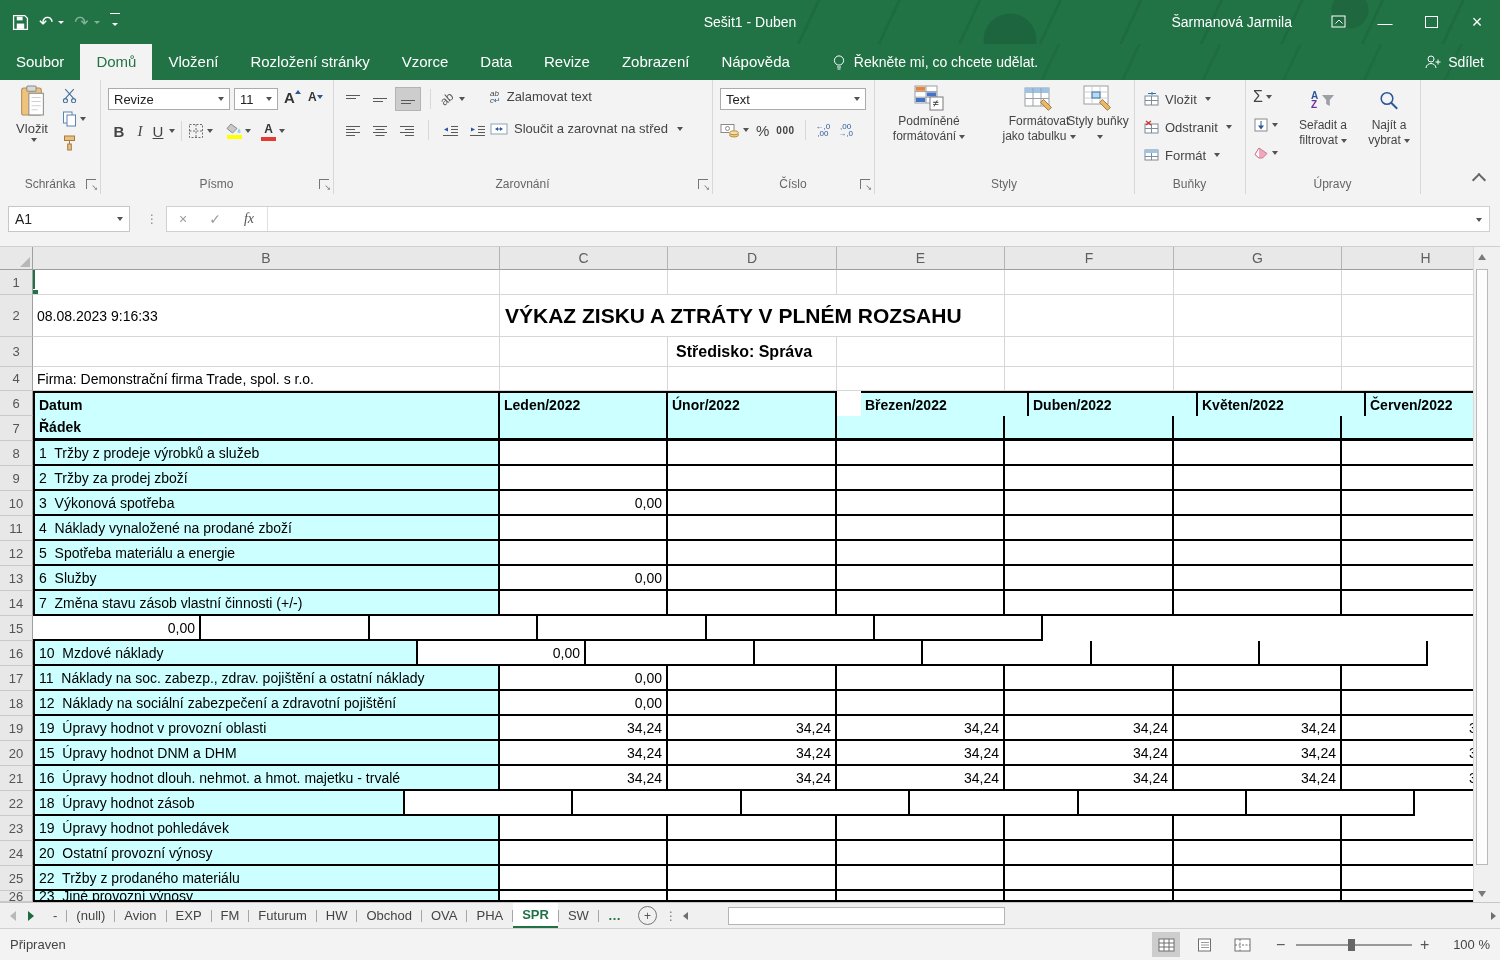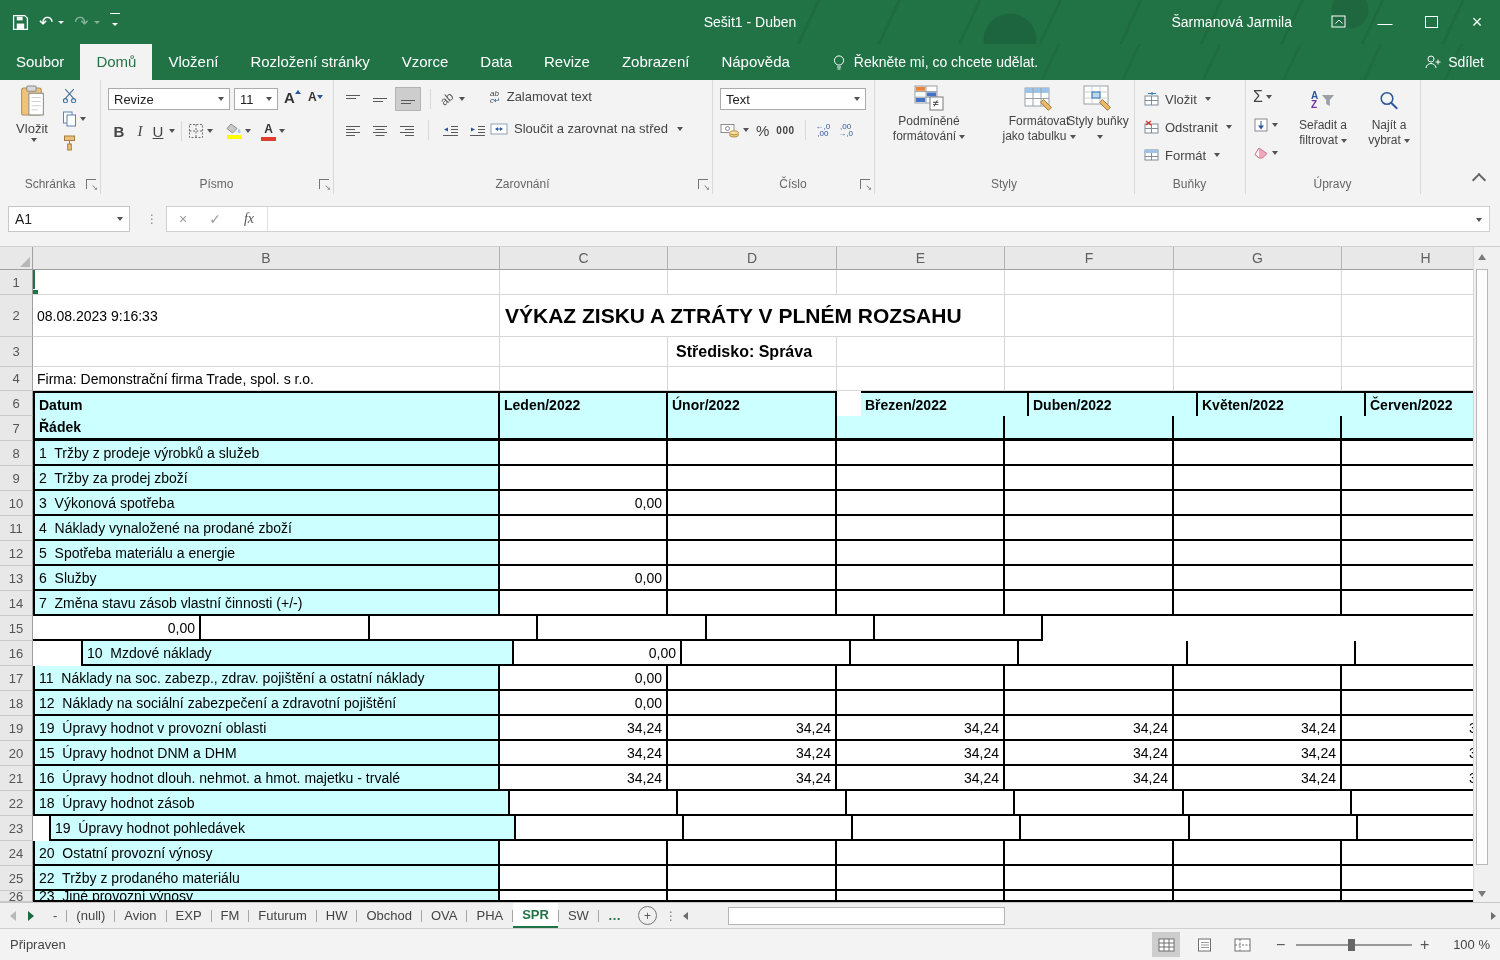--- a/index.html
+++ b/index.html
@@ -738,21 +738,21 @@
               <div class="cell vcell" style="width: 169px;"></div>
               <div class="cell vcell" style="width: 168px;"></div>
               <div class="cell vcell" style="width: 169px;"></div>
               <div class="cell vcell" style="width: 168px;"></div>
               <div class="cell vcell" style="width: 168px;"></div>
             </div>
           </div>
           <div class="grow k-data" style="height: 25px;">
             <div class="rn">16</div>
             <div class="rbody">
-              <div class="cell bcell" style="width: 433px; margin-left: 48px;">10  Mzdové náklady</div>
+              <div class="cell bcell" style="width: 385px;">10  Mzdové náklady</div>
               <div class="cell vcell" style="width: 168px;">0,00</div>
               <div class="cell vcell" style="width: 169px;"></div>
               <div class="cell vcell" style="width: 168px;"></div>
               <div class="cell vcell" style="width: 169px;"></div>
               <div class="cell vcell" style="width: 168px;"></div>
               <div class="cell vcell" style="width: 168px;"></div>
             </div>
           </div>
           <div class="grow k-data" style="height: 25px;">
             <div class="rn">17</div>
@@ -810,30 +810,30 @@
               <div class="cell vcell" style="width: 169px;">34,24</div>
               <div class="cell vcell" style="width: 168px;">34,24</div>
               <div class="cell vcell" style="width: 169px;">34,24</div>
               <div class="cell vcell" style="width: 168px;">34,24</div>
               <div class="cell vcell" style="width: 168px;">34,24</div>
             </div>
           </div>
           <div class="grow k-data" style="height: 25px;">
             <div class="rn">22</div>
             <div class="rbody">
-              <div class="cell bcell" style="width: 477px;">18  Úpravy hodnot zásob</div>
-              <div class="cell vcell" style="width: 168px;"></div>
-              <div class="cell vcell" style="width: 169px;"></div>
-              <div class="cell vcell" style="width: 168px;"></div>
-              <div class="cell vcell" style="width: 169px;"></div>
-              <div class="cell vcell" style="width: 168px;"></div>
-              <div class="cell vcell" style="width: 168px;"></div>
-            </div>
-          </div>
-          <div class="grow k-data" style="height: 25px; gap: 16px;">
+              <div class="cell bcell" style="width: 372px;">18  Úpravy hodnot zásob</div>
+              <div class="cell vcell" style="width: 168px;"></div>
+              <div class="cell vcell" style="width: 169px;"></div>
+              <div class="cell vcell" style="width: 168px;"></div>
+              <div class="cell vcell" style="width: 169px;"></div>
+              <div class="cell vcell" style="width: 168px;"></div>
+              <div class="cell vcell" style="width: 168px;"></div>
+            </div>
+          </div>
+          <div class="grow k-data" style="height: 25px;">
             <div class="rn">23</div>
             <div class="rbody">
               <div class="cell bcell" style="width: 467px;">19  Úpravy hodnot pohledávek</div>
               <div class="cell vcell" style="width: 168px;"></div>
               <div class="cell vcell" style="width: 169px;"></div>
               <div class="cell vcell" style="width: 168px;"></div>
               <div class="cell vcell" style="width: 169px;"></div>
               <div class="cell vcell" style="width: 168px;"></div>
               <div class="cell vcell" style="width: 168px;"></div>
             </div>

